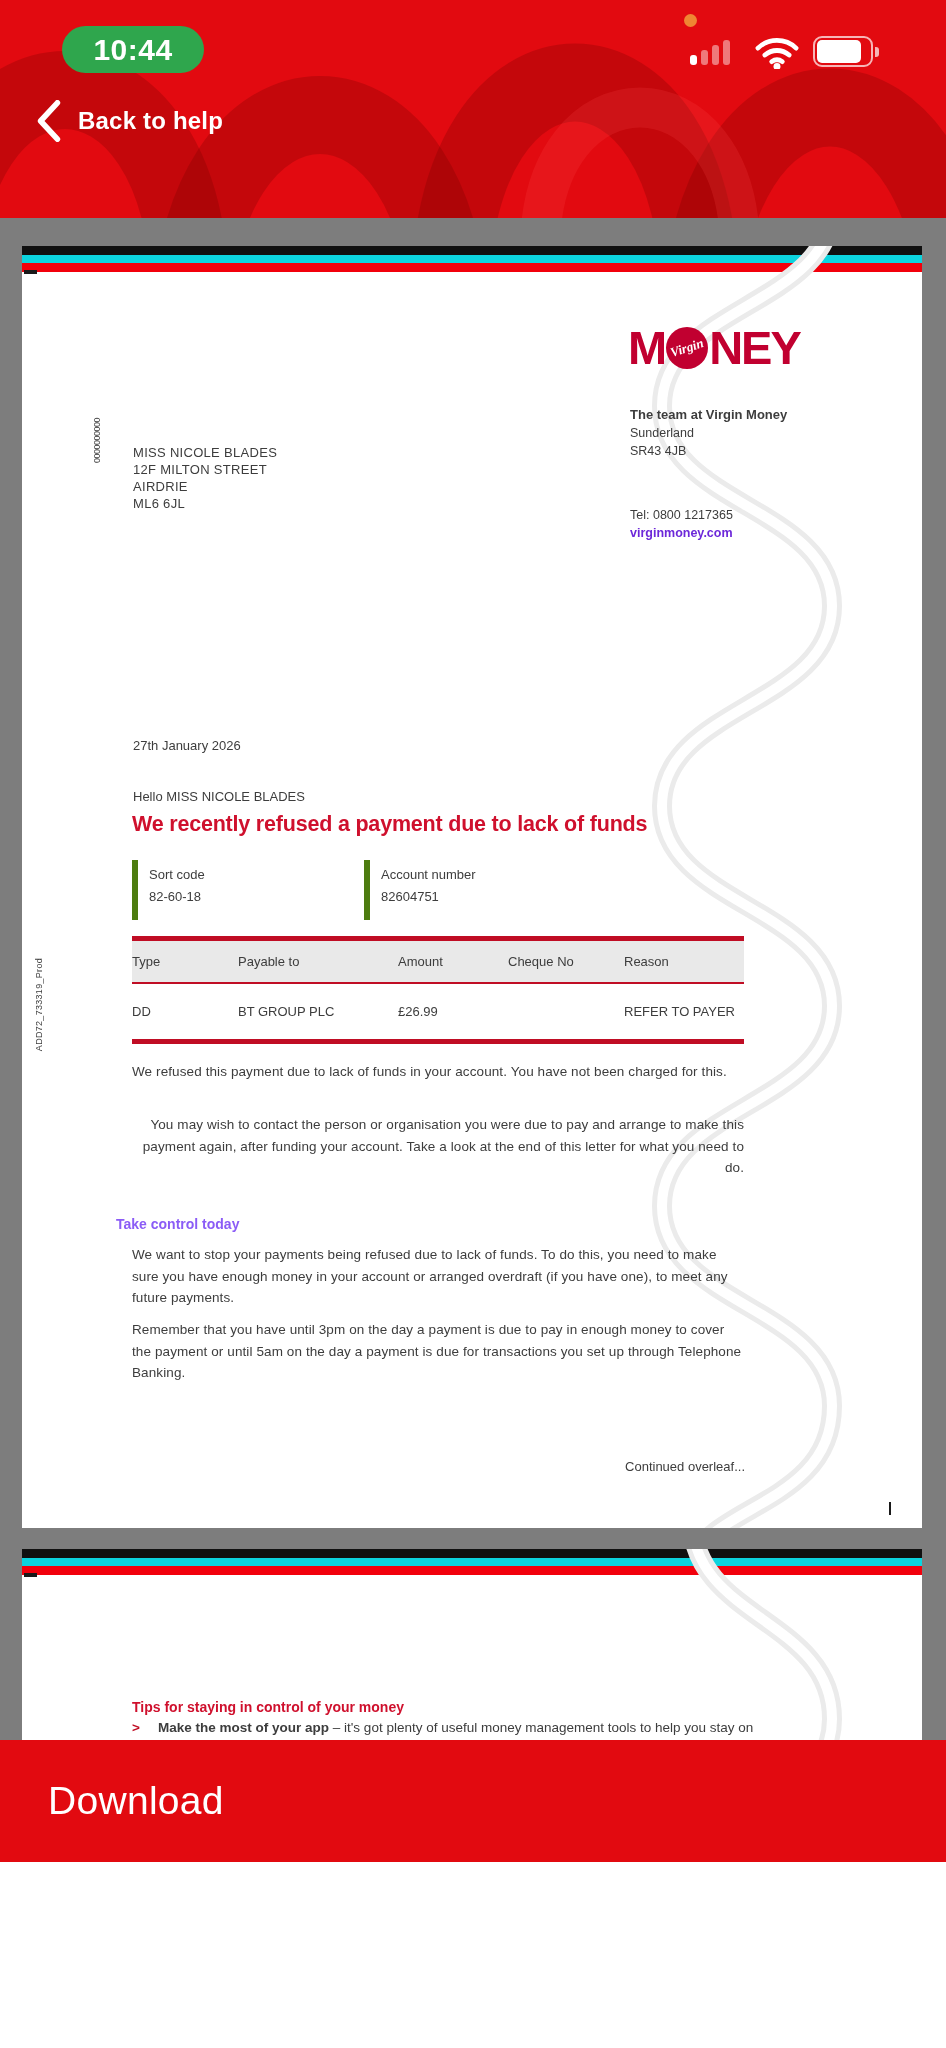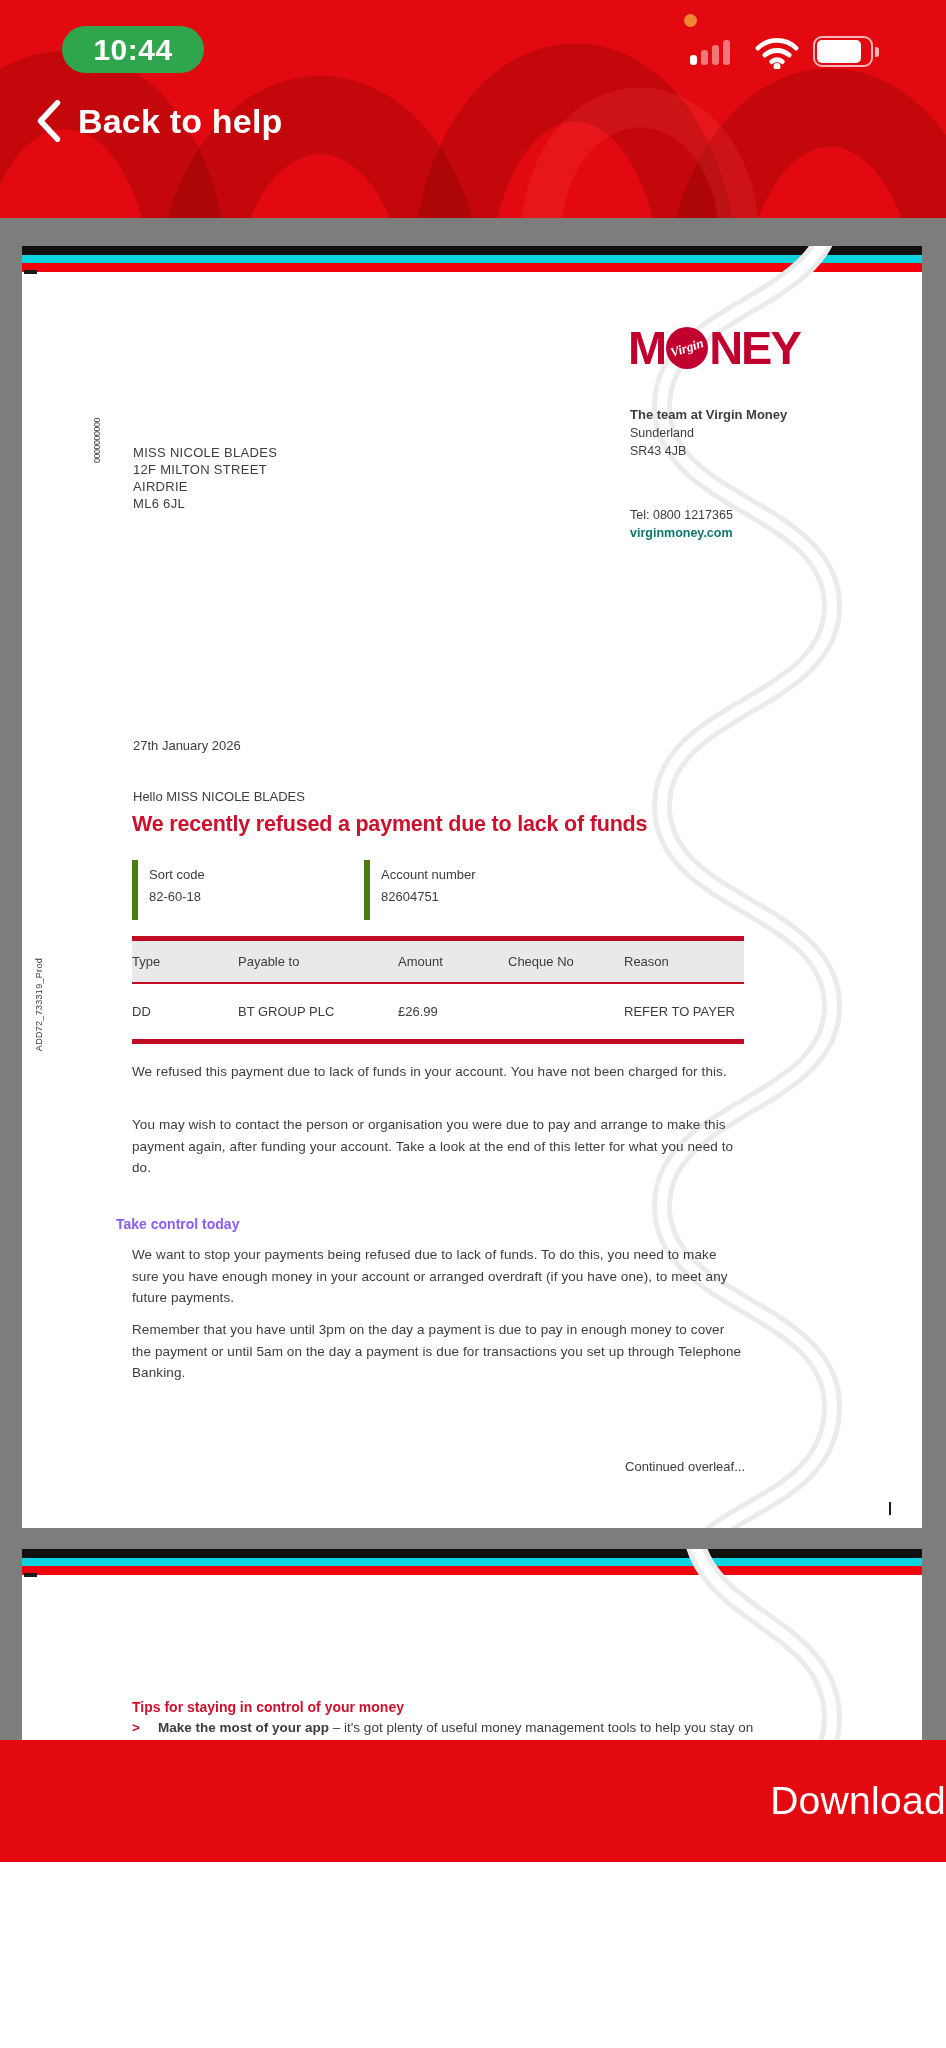--- a/index.html
+++ b/index.html
@@ -18,21 +18,21 @@
   .signal i.b1 { left:0;  height:10px; background:#fff; }
   .signal i.b2 { left:11px; height:15px; }
   .signal i.b3 { left:22px; height:20px; }
   .signal i.b4 { left:33px; height:25px; }
   .wifi { position:absolute; left:755px; top:36px; }
   .battery { position:absolute; left:813px; top:36px; width:66px; height:31px; }
   .battery .shell { position:absolute; left:0; top:0; width:60px; height:31px; border:2px solid rgba(255,255,255,0.7); border-radius:9px; }
   .battery .level { position:absolute; left:4px; top:4px; width:44px; height:23px; border-radius:5px; background:#fff; }
   .battery .cap { position:absolute; right:0; top:11px; width:4px; height:10px; border-radius:0 3px 3px 0; background:rgba(255,255,255,0.7); }
   .back-row { position:absolute; left:36px; top:100px; display:flex; align-items:center; gap:16px; cursor:pointer; }
-  .back-row .label { color:#fff; font-size:34px; font-weight:bold; letter-spacing:0.2px; }
+  .back-row .label { color:#fff; font-size:24px; font-weight:bold; letter-spacing:0.2px; }
 
   
   .viewer { position:absolute; left:0; top:218px; width:946px; height:1522px; background:#7d7d7d; overflow:hidden; }
   .page { position:absolute; left:22px; width:900px; background:#fff; overflow:hidden; color:#3d3d3d; }
   .page1 { top:28px; height:1282px; }
   .page2 { top:1331px; height:500px; }
   .stripe-black { position:absolute; left:0; top:0; width:100%; height:9px; background:#101010; }
   .stripe-cyan  { position:absolute; left:0; top:9px; width:100%; height:8px; background:#0cd3de; }
   .stripe-red   { position:absolute; left:0; top:17px; width:100%; height:9px; background:#f2000c; }
   .reg-mark-left { position:absolute; left:2px; top:24px; width:13px; height:4px; background:#1a1a1a; }
@@ -43,21 +43,21 @@
   
   .logo-row { position:absolute; left:606px; top:78px; display:flex; align-items:center; color:#c10030; }
   .logo-letters { font-size:47px; font-weight:600; letter-spacing:-2px; line-height:1; }
   .logo-circle { width:42px; height:42px; border-radius:50%; background:#c10030; margin:0 1px;
     display:flex; align-items:center; justify-content:center; }
   .logo-circle span { color:#fff; font-family:"Liberation Serif", serif; font-style:italic; font-weight:bold;
     font-size:13px; transform:rotate(-18deg); }
   .sender { position:absolute; left:608px; top:160px; font-size:12.5px; line-height:18px; }
   .sender .b { font-weight:bold; font-size:13px; }
   .sender .tel { margin-top:46px; }
-  .sender .web { color:#0f766e; font-weight:bold; }
+  .sender .web { color:#6d28d9; font-weight:bold; }
 
   .vzeros { position:absolute; left:70px; top:172px; writing-mode:vertical-rl; transform:rotate(180deg);
     font-size:9px; letter-spacing:-0.5px; color:#3d3d3d; }
   .vref { position:absolute; left:12px; top:712px; writing-mode:vertical-rl; transform:rotate(180deg);
     font-size:9px; letter-spacing:0.3px; color:#3d3d3d; }
 
   .recipient { position:absolute; left:111px; top:198px; font-size:13px; line-height:17px; letter-spacing:0.3px; }
   .date-line { position:absolute; left:111px; top:492px; font-size:13px; }
   .greeting { position:absolute; left:111px; top:543px; font-size:13px; }
   .headline { position:absolute; left:110px; top:566px; width:640px; font-size:21.5px; font-weight:bold; color:#cf102d; letter-spacing:-0.2px; }
@@ -68,34 +68,34 @@
   .acct-cell.c1 { width:232px; }
 
   
   .pay-table { position:absolute; left:110px; top:690px; width:612px; border-top:5px solid #c00d24; border-bottom:5px solid #c00d24; font-size:13px; }
   .tr { display:grid; grid-template-columns:106px 160px 110px 116px 1fr; align-items:center; }
   .tr.head { background:#e9e9e9; height:43px; border-bottom:2px solid #c00d24; }
   .tr.data { height:55px; }
   .tr > div { }
 
   .para { position:absolute; left:110px; width:612px; font-size:13.5px; line-height:21.5px; letter-spacing:0.1px; }
-  .p1 { top:815px; } .p2 { top:868px; }
+  .p1 { top:815px; } .p2 { top:868px;text-align:right; }
   .sub-red { position:absolute; left:94px; top:970px; font-size:14px; font-weight:bold; color:#8b5cf6; }
   .p3 { top:998px; } .p4 { top:1073px; }
   .continued { position:absolute; left:110px; top:1213px; width:615px; text-align:right; font-size:13px; padding-right:2px; }
 
   
   .tips-heading { position:absolute; left:110px; top:150px; font-size:14px; font-weight:bold; color:#cf102d; }
   .tip-item { position:absolute; left:110px; top:168px; width:640px; font-size:13.5px; line-height:21.5px; display:flex; }
   .tip-item .chev { color:#c00d24; font-weight:bold; width:26px; flex:none; }
   .tip-item .bold { font-weight:bold; }
 
   
   .download-bar { position:absolute; left:0; top:1740px; width:946px; height:122px; background:#e20a10;
-    display:flex; align-items:center; justify-content:flex-end; cursor:pointer; }
+    display:flex; align-items:center; justify-content:flex-start; cursor:pointer;padding-left:48px; }
   .download-bar .label { color:#fff; font-size:39px; letter-spacing:0.3px; }
   .footer-space { position:absolute; left:0; top:1862px; width:946px; height:186px; background:#fff; }
 </style>
 </head>
 <body>
 
 <div class="screen">
 
   <div class="app-header">
     <svg class="pattern" width="946" height="218" viewBox="0 0 946 218">

